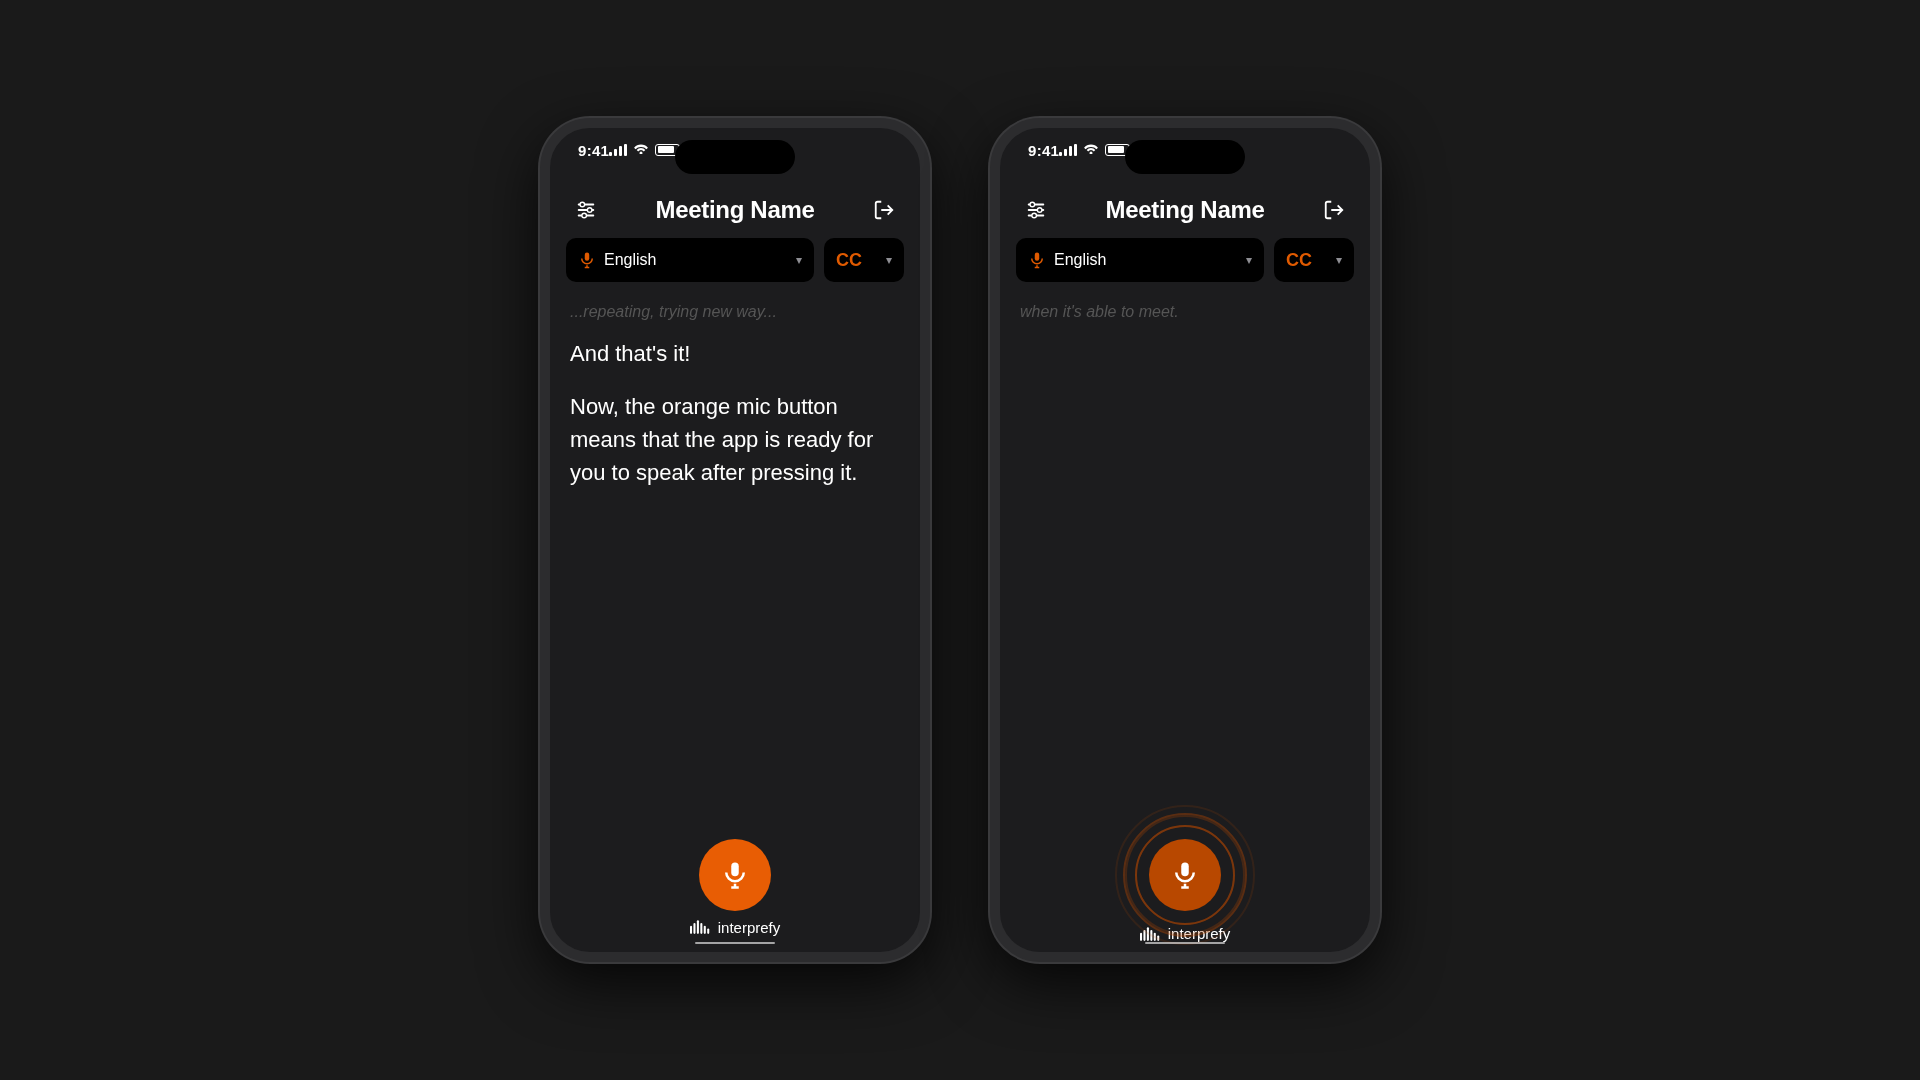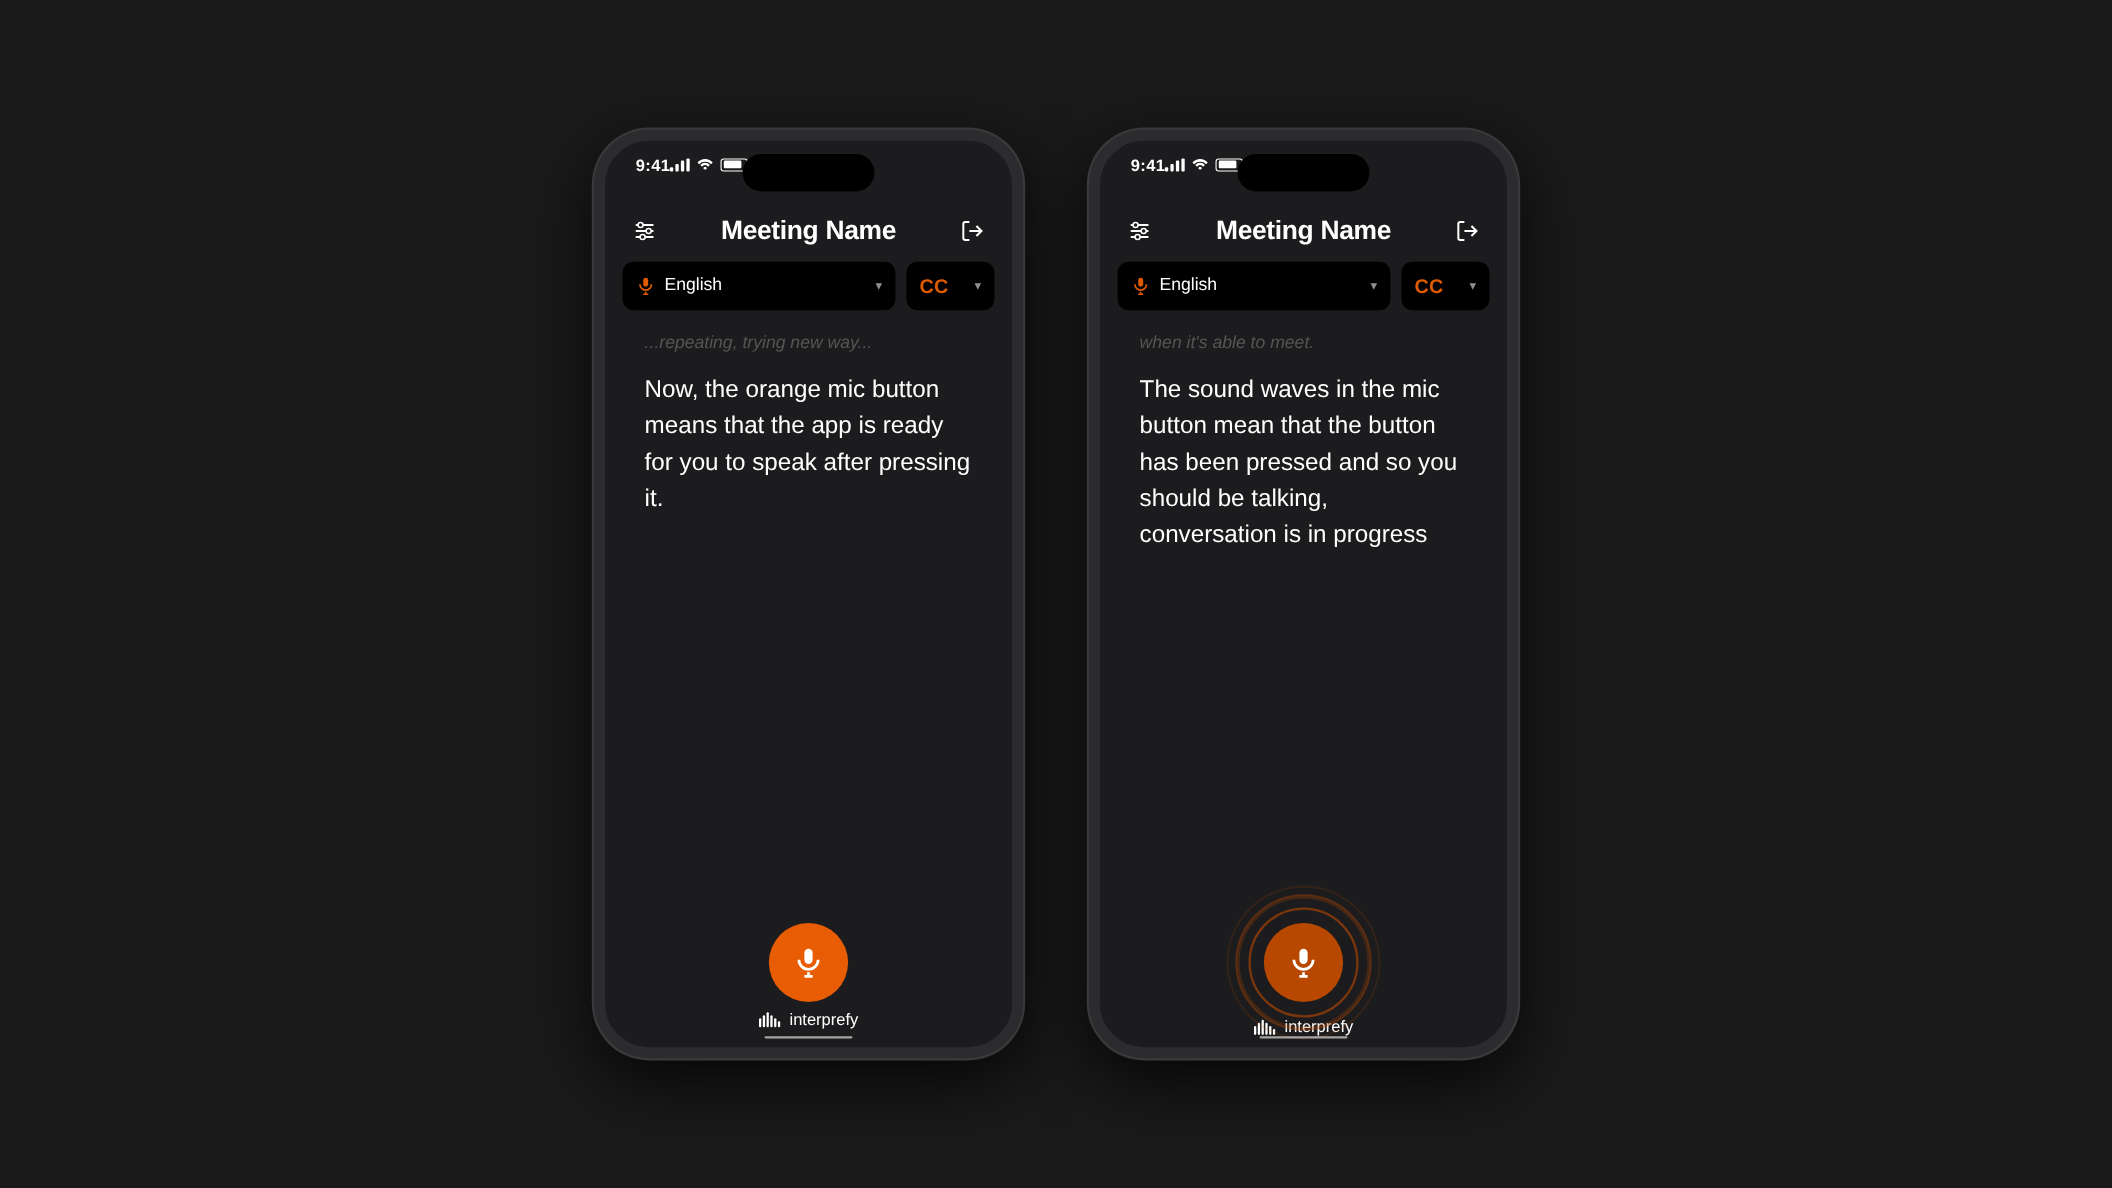--- a/index.html
+++ b/index.html
@@ -212,21 +212,21 @@
       color: #e05a00;
     }
 
     
     .content-area {
       position: absolute;
       top: 165px;
       left: 0;
       right: 0;
       bottom: 100px;
-      padding: 10px 36px 20px;
+      padding: 10px 20px 20px;
       overflow: hidden;
     }
 
     .faded-text {
       font-size: 16px;
       color: #555;
       margin-bottom: 16px;
       font-style: italic;
     }
 
@@ -433,20 +433,21 @@
       </div>
       <div class="cc-selector">
         <span class="cc-text">CC</span>
         <span class="chevron-icon">▾</span>
       </div>
     </div>
 
     <div class="content-area">
       <p class="faded-text">...repeating, trying new way...</p>
       <div class="main-text">
+        <p>And that's it!</p>
         <p>Now, the orange mic button means that the app is ready for you to speak after pressing it.</p>
       </div>
     </div>
 
     <div class="bottom-area">
       <div class="mic-button">
         <svg class="mic-svg" width="30" height="30" viewBox="0 0 24 24" fill="white">
           <rect x="9" y="2" width="6" height="11" rx="3"></rect>
           <path d="M5 10a7 7 0 0014 0" stroke="white" stroke-width="2" fill="none"></path>
           <line x1="12" y1="19" x2="12" y2="22" stroke="white" stroke-width="2"></line>
@@ -533,23 +534,20 @@
         <span class="chevron-icon">▾</span>
       </div>
       <div class="cc-selector">
         <span class="cc-text">CC</span>
         <span class="chevron-icon">▾</span>
       </div>
     </div>
 
     <div class="content-area">
       <p class="faded-text">when it's able to meet.</p>
-      <div class="main-text">
-        <p>The sound waves in the mic button mean  that the button has been pressed and so you should be talking, conversation is in progress</p>
-      </div>
     </div>
 
     <div class="bottom-area">
       <div style="position:relative; display:flex; align-items:center; justify-content:center; width:160px; height:160px;">
 
         <div style="position:absolute; width:100px; height:100px; border-radius:50%; border:2px solid rgba(184,72,0,0.35);"></div>
         <div style="position:absolute; width:120px; height:120px; border-radius:50%; border:2px solid rgba(184,72,0,0.25);"></div>
         <div style="position:absolute; width:140px; height:140px; border-radius:50%; border:2px solid rgba(184,72,0,0.15);"></div>
         <div class="mic-button active">
           <svg class="mic-svg" width="30" height="30" viewBox="0 0 24 24" fill="white">

